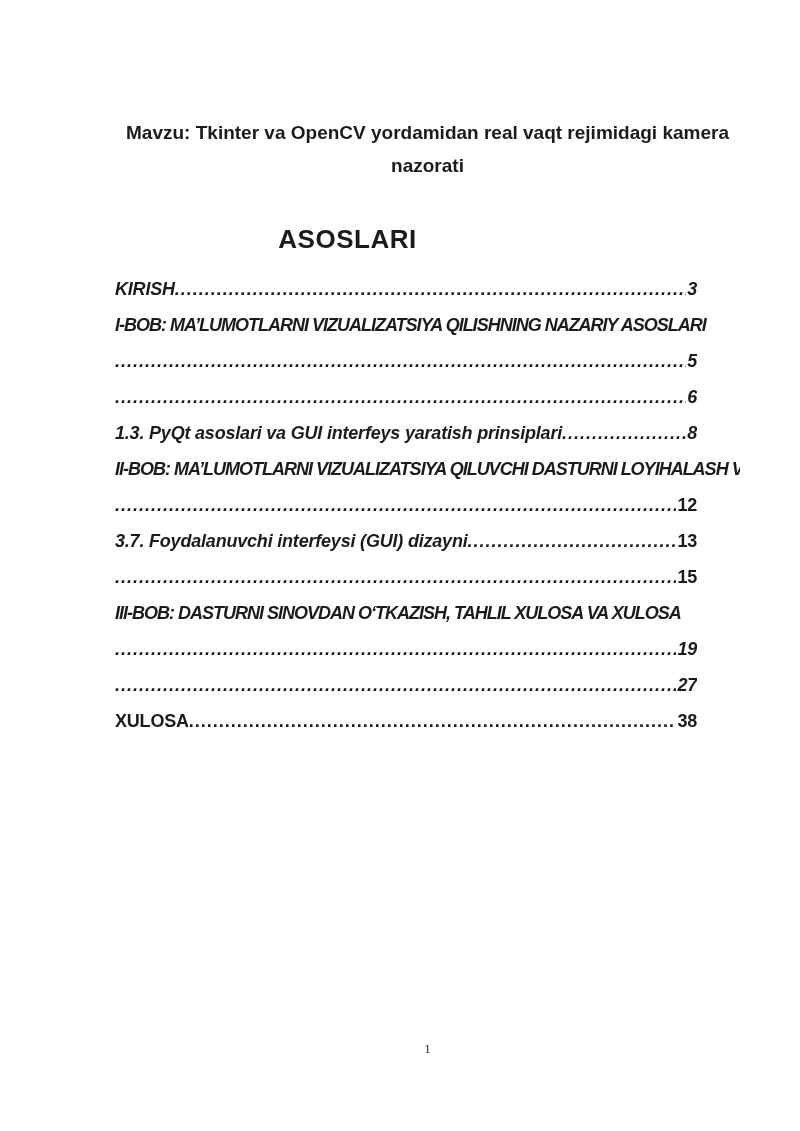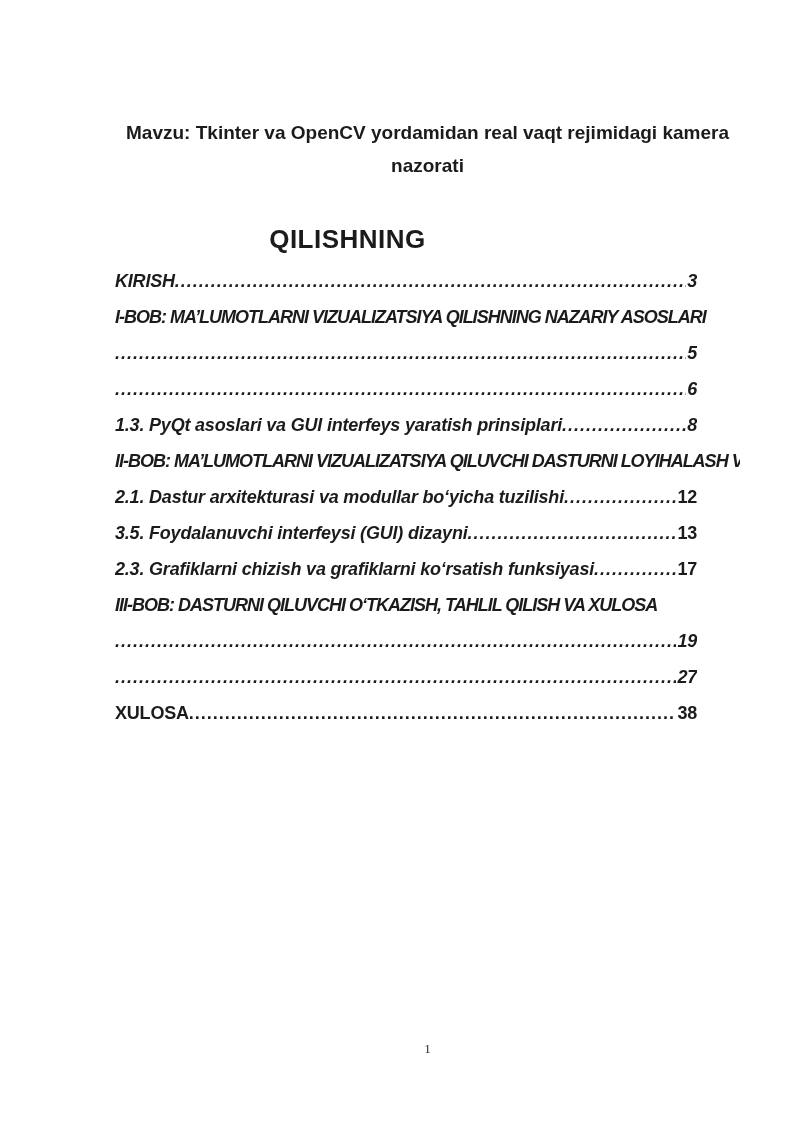--- a/index.html
+++ b/index.html
@@ -31,21 +31,21 @@
   }
   .toc-heading {
     margin: 40px 160px 0 0;
     font-size: 26px;
     line-height: 34px;
     font-weight: bold;
     text-align: center;
     letter-spacing: 0.5px;
   }
   .toc {
-    margin-top: 12px;
+    margin-top: 20px;
   }
   .toc-row {
     display: flex;
     align-items: baseline;
     width: 582px;
     font-size: 18px;
     line-height: 26px;
     font-weight: bold;
     font-style: italic;
     letter-spacing: -0.2px;
@@ -89,21 +89,21 @@
     font-size: 13px;
     color: #2b2b2b;
   }
 </style>
 </head>
 <body>
 
 <div class="page">
   <div class="content">
     <h1 class="doc-title">Mavzu: Tkinter va OpenCV yordamidan real vaqt rejimidagi kamera nazorati</h1>
-    <h2 class="toc-heading">QILISHNING</h2>
+    <h2 class="toc-heading">ASOSLARI</h2>
     <div class="toc">
         <div class="toc-row">
           <span class="toc-label">KIRISH</span>
           <span class="toc-leader">........................................................................................................................................................................................</span>
           <span class="toc-page">3</span>
         </div>
         <div class="toc-row chapter"><span class="toc-label">I-BOB: MA’LUMOTLARNI VIZUALIZATSIYA QILISHNING NAZARIY ASOSLARI</span></div>
         <div class="toc-row">
           <span class="toc-leader">........................................................................................................................................................................................</span>
           <span class="toc-page">5</span>
@@ -112,35 +112,33 @@
           <span class="toc-leader">........................................................................................................................................................................................</span>
           <span class="toc-page">6</span>
         </div>
         <div class="toc-row">
           <span class="toc-label">1.3. PyQt asoslari va GUI interfeys yaratish prinsiplari</span>
           <span class="toc-leader">........................................................................................................................................................................................</span>
           <span class="toc-page">8</span>
         </div>
         <div class="toc-row chapter"><span class="toc-label">II-BOB: MA’LUMOTLARNI VIZUALIZATSIYA QILUVCHI DASTURNI LOYIHALASH VA ISHLAB CHIQISH</span></div>
         <div class="toc-row">
-          <span class="toc-label">2.1. Dastur arxitekturasi va modullar boʻyicha tuzilishi</span>
           <span class="toc-leader">........................................................................................................................................................................................</span>
           <span class="toc-page upright-num">12</span>
         </div>
         <div class="toc-row">
-          <span class="toc-label">3.5. Foydalanuvchi interfeysi (GUI) dizayni</span>
+          <span class="toc-label">3.7. Foydalanuvchi interfeysi (GUI) dizayni</span>
           <span class="toc-leader">........................................................................................................................................................................................</span>
           <span class="toc-page upright-num">13</span>
         </div>
         <div class="toc-row">
-          <span class="toc-label">2.3. Grafiklarni chizish va grafiklarni koʻrsatish funksiyasi</span>
           <span class="toc-leader">........................................................................................................................................................................................</span>
-          <span class="toc-page upright-num">17</span>
+          <span class="toc-page upright-num">15</span>
         </div>
-        <div class="toc-row chapter"><span class="toc-label">III-BOB: DASTURNI QILUVCHI OʻTKAZISH, TAHLIL QILISH VA XULOSA</span></div>
+        <div class="toc-row chapter"><span class="toc-label">III-BOB: DASTURNI SINOVDAN OʻTKAZISH, TAHLIL XULOSA VA XULOSA</span></div>
         <div class="toc-row">
           <span class="toc-leader">........................................................................................................................................................................................</span>
           <span class="toc-page">19</span>
         </div>
         <div class="toc-row">
           <span class="toc-leader">........................................................................................................................................................................................</span>
           <span class="toc-page">27</span>
         </div>
         <div class="toc-row upright">
           <span class="toc-label">XULOSA</span>

